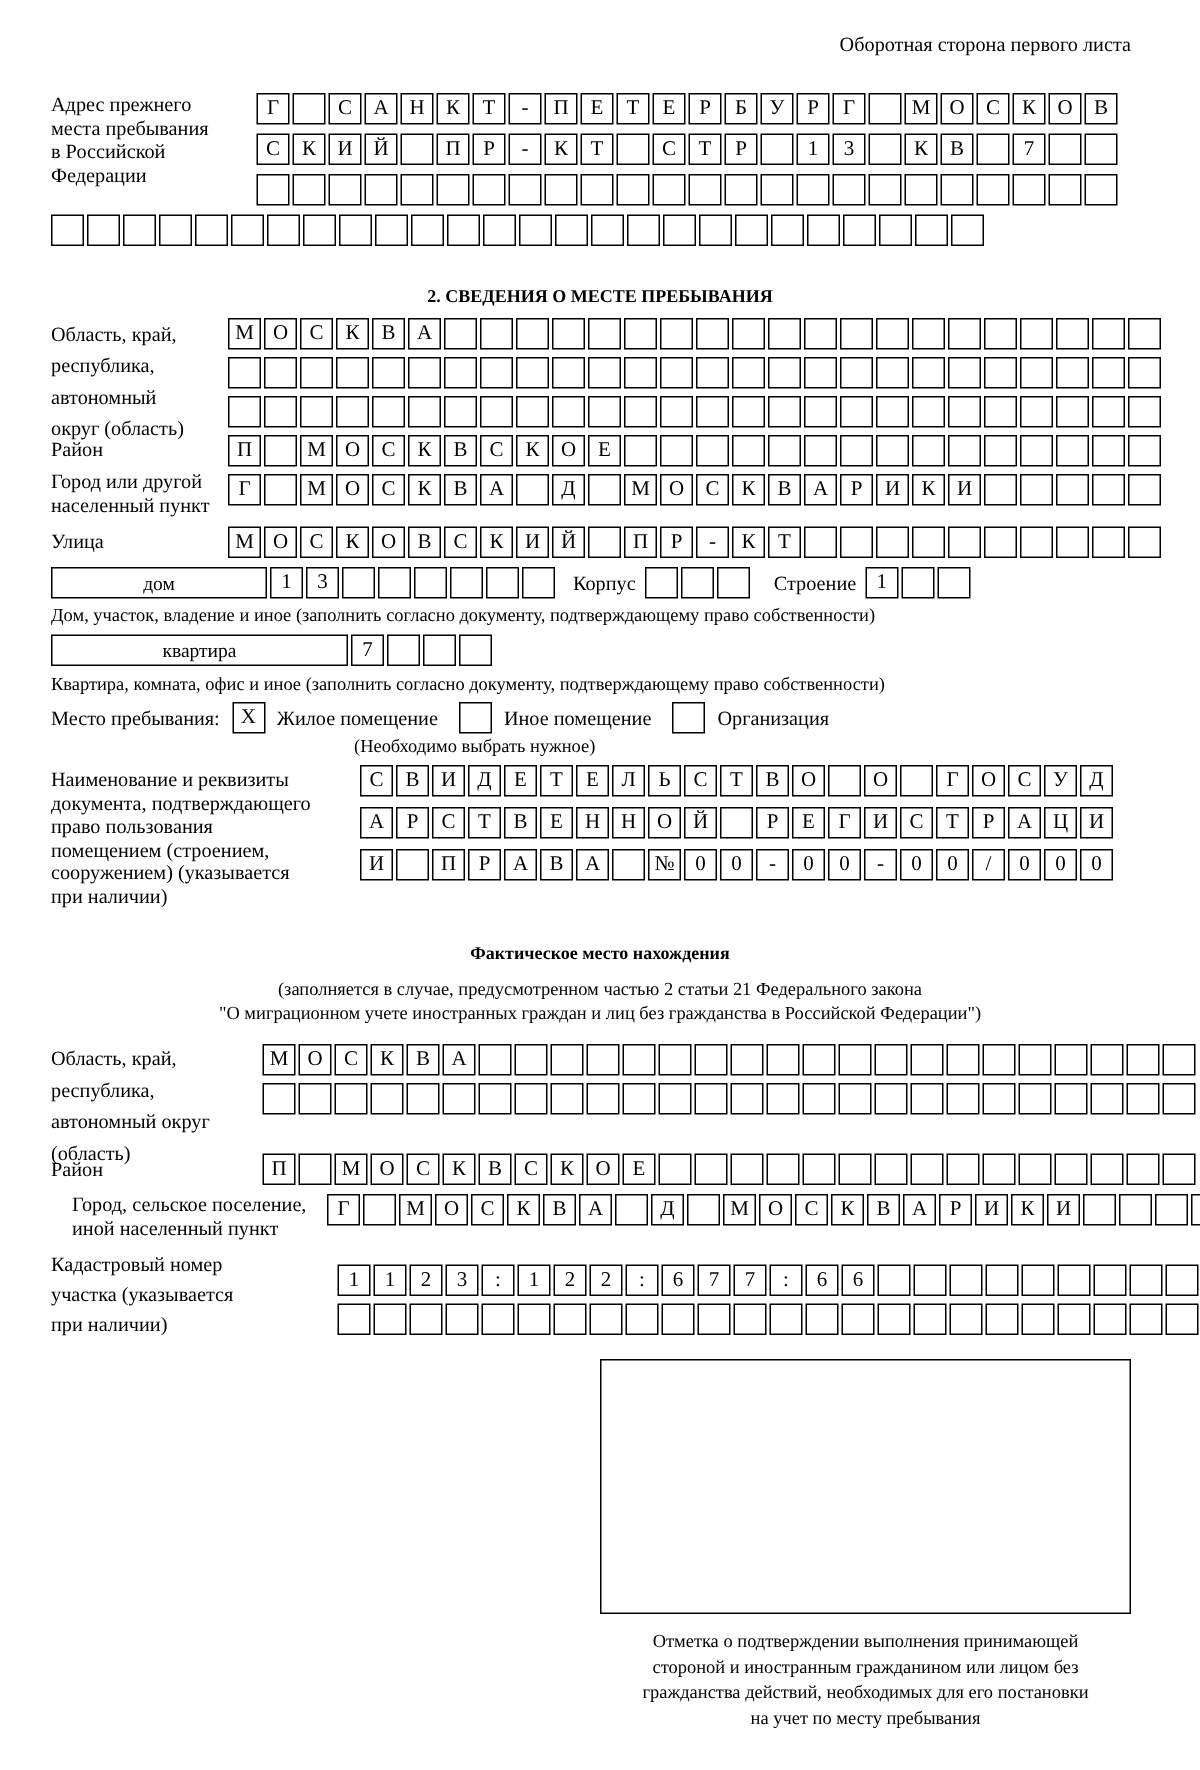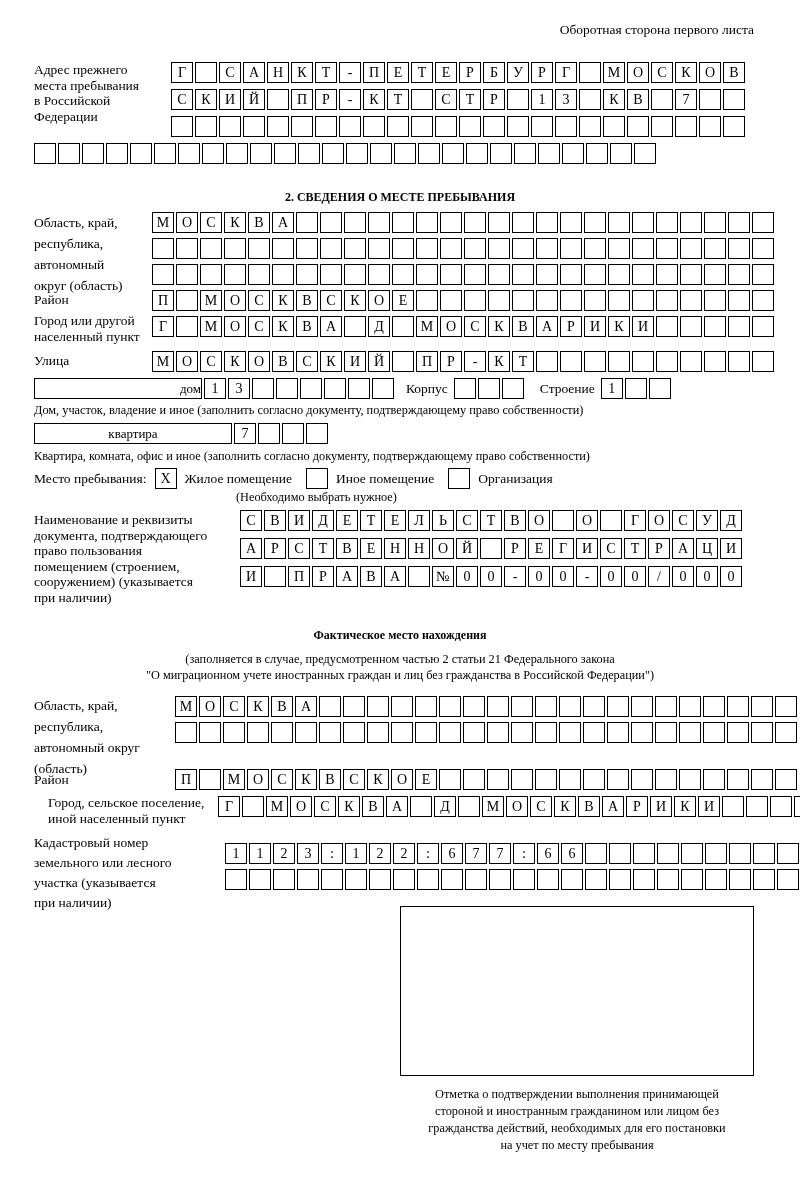--- a/index.html
+++ b/index.html
@@ -391,21 +391,21 @@
       <div class="cell blank"></div>
       <div class="cell blank"></div>
       <div class="cell blank"></div>
       <div class="cell blank"></div>
       <div class="cell blank"></div>
       <div class="cell blank"></div>
       <div class="cell blank"></div>
     </div>
 
   <div class="abs boxline" style="top:378px; left:34px;">
-    <div class="wbox" style="width:168px;text-align:right;">дом</div>
+    <div class="wbox" style="width:144px;">дом</div>
     <div class="row" id="s2-house">
         <div class="cell">1</div>
         <div class="cell">3</div>
         <div class="cell blank"></div>
         <div class="cell blank"></div>
         <div class="cell blank"></div>
         <div class="cell blank"></div>
         <div class="cell blank"></div>
         <div class="cell blank"></div>
       </div>
@@ -652,21 +652,20 @@
       <div class="cell">К</div>
       <div class="cell">И</div>
       <div class="cell blank"></div>
       <div class="cell blank"></div>
       <div class="cell blank"></div>
       <div class="cell blank"></div>
     </div>
 
   <div class="abs lbl" style="top:833px; left:34px; width:190px;">
     <div style="line-height:20px;">Кадастровый номер</div>
-    <div style="line-height:20px;">земельного или лесного</div>
     <div style="line-height:20px;">участка (указывается</div>
     <div style="line-height:20px;">при наличии)</div>
   </div>
   <div class="abs row" id="s3-cad1" style="top:843px; left:225px;">
       <div class="cell">1</div>
       <div class="cell">1</div>
       <div class="cell">2</div>
       <div class="cell">3</div>
       <div class="cell">:</div>
       <div class="cell">1</div>

